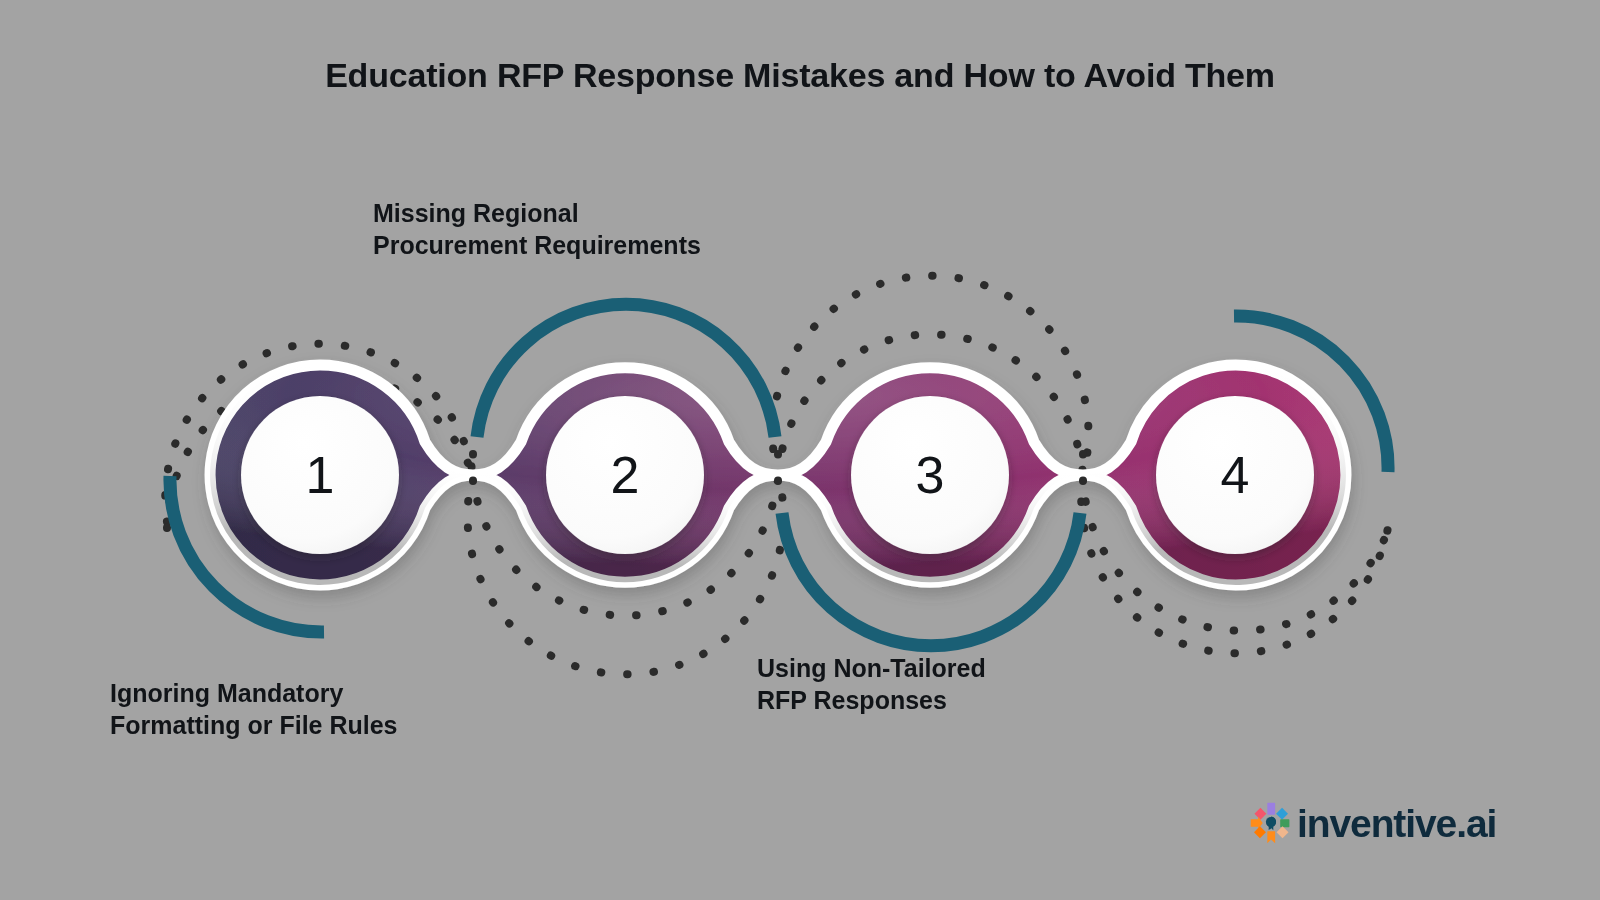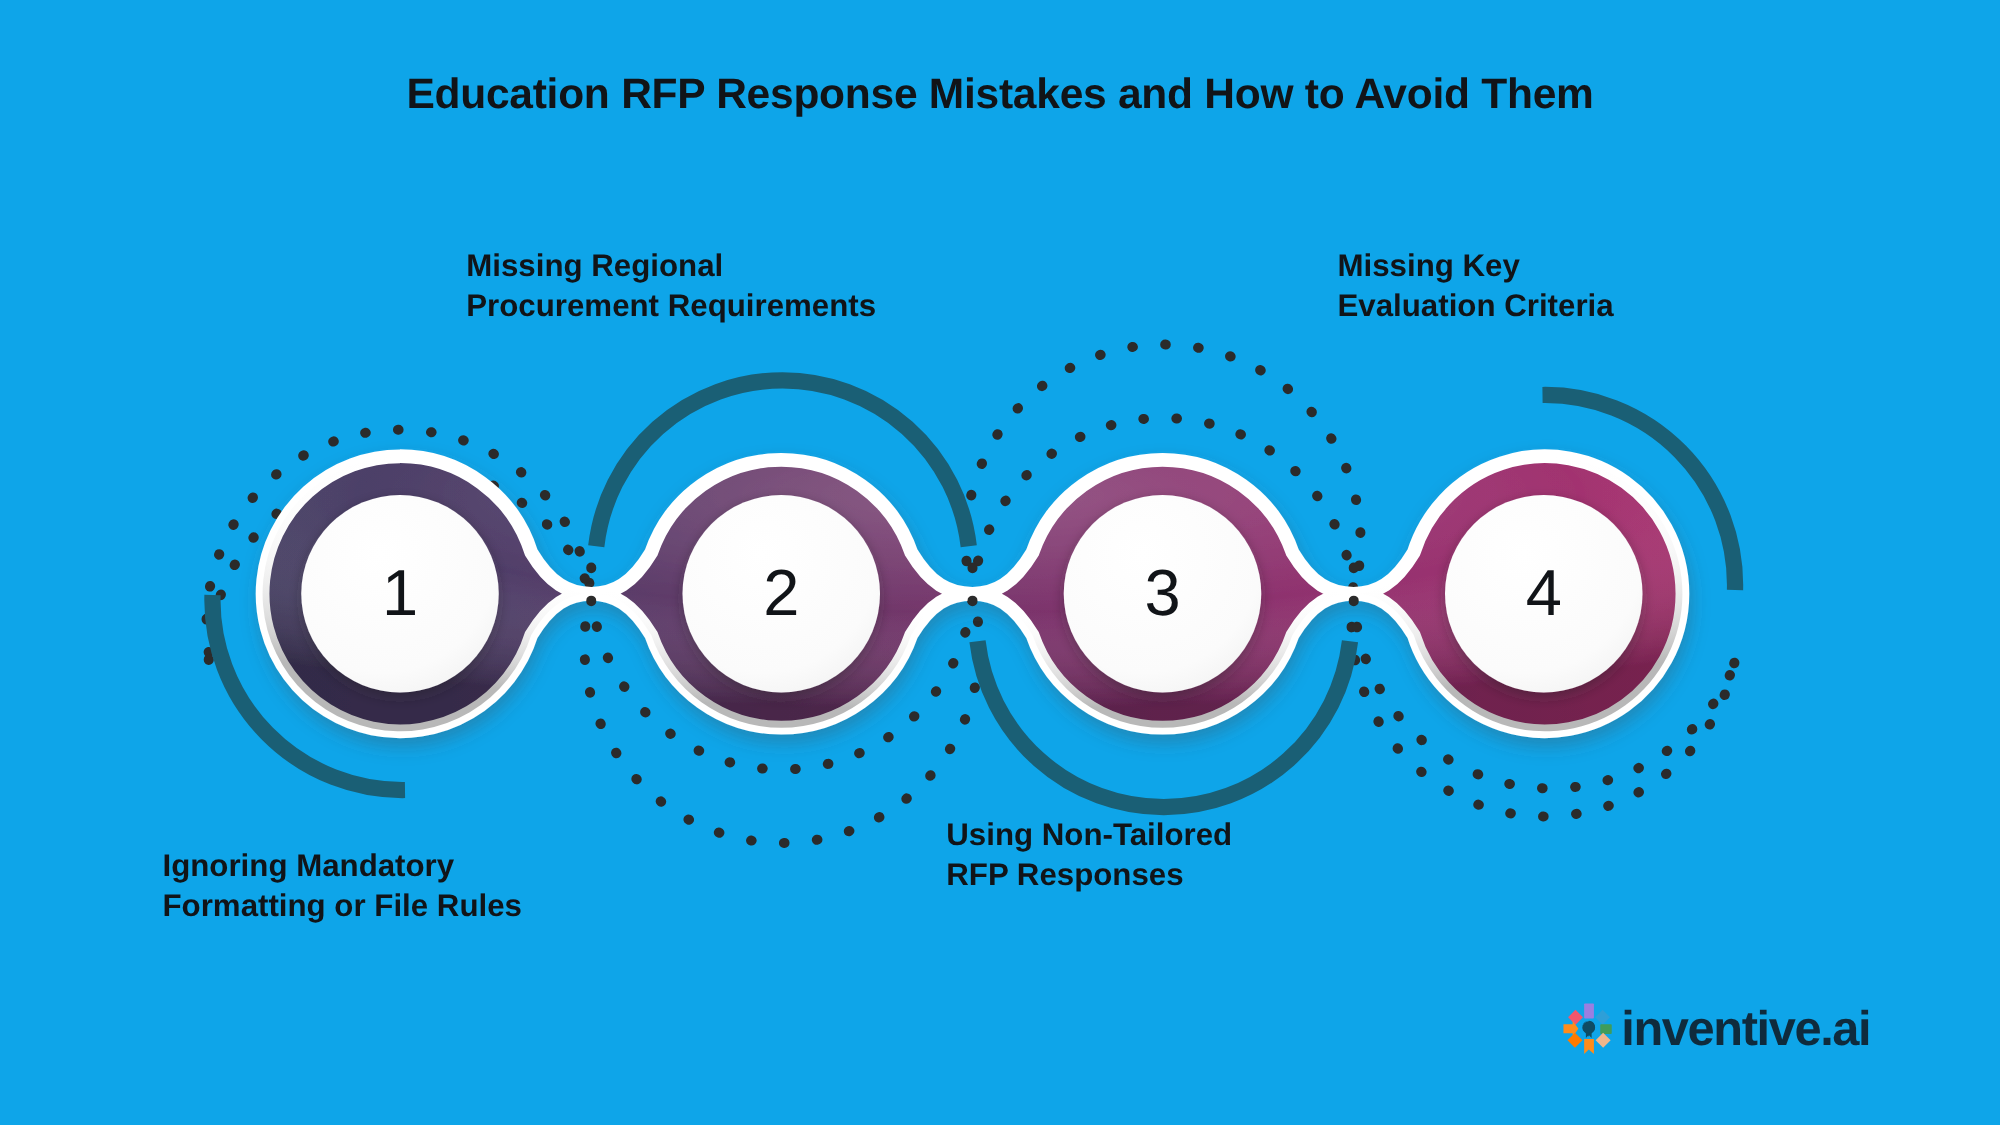--- a/index.html
+++ b/index.html
@@ -12,21 +12,21 @@
     height: 900px;
     font-family: "Liberation Sans", sans-serif;
     position: relative;
     overflow: hidden;
   }
   #stage {
     position: absolute;
     left: 0; top: 0;
     width: 1600px;
     height: 900px;
-    background: #0ea5e9;
+    background: #a3a3a3;
   }
   .title {
     position: absolute;
     left: 0;
     top: 56px;
     width: 1600px;
     text-align: center;
     font-size: 34px;
     font-weight: bold;
     color: #111418;
@@ -34,21 +34,21 @@
   }
   .label {
     position: absolute;
     text-align: left;
     font-size: 25px;
     font-weight: bold;
     color: #111418;
     line-height: 1.26;
     white-space: pre-line;
   }
-  .label-1 { left: 130px;  top: 678px; width: 440px; }
+  .label-1 { left: 110px;  top: 678px; width: 440px; }
   .label-2 { left: 373px;  top: 198px; width: 462px; }
   .label-3 { left: 757px;  top: 653px; width: 366px; }
   .label-4 { left: 1070px; top: 198px; width: 380px; }
 
   #chain {
     position: absolute;
     left: 0;
     top: 260px;
     width: 1600px;
     height: 430px;
@@ -213,22 +213,20 @@
       </g>
     </g>
   </svg>
 
   <div class="label label-1">Ignoring Mandatory
 Formatting or File Rules</div>
   <div class="label label-2">Missing Regional
 Procurement Requirements</div>
   <div class="label label-3">Using Non-Tailored
 RFP Responses</div>
-  <div class="label label-4">Missing Key
-Evaluation Criteria</div>
 
   <div class="logo">
     <svg class="logo-mark" viewBox="0 0 100 100" xmlns="http://www.w3.org/2000/svg">
 
       <rect x="42" y="6" width="17" height="26" rx="1.5" fill="#9b7fe0"></rect>
 
       <polygon points="14,30 27,17 40,30 27,43" fill="#f4566b"></polygon>
 
       <polygon points="61,30 74,17 87,30 74,43" fill="#2e9fd8"></polygon>
 

